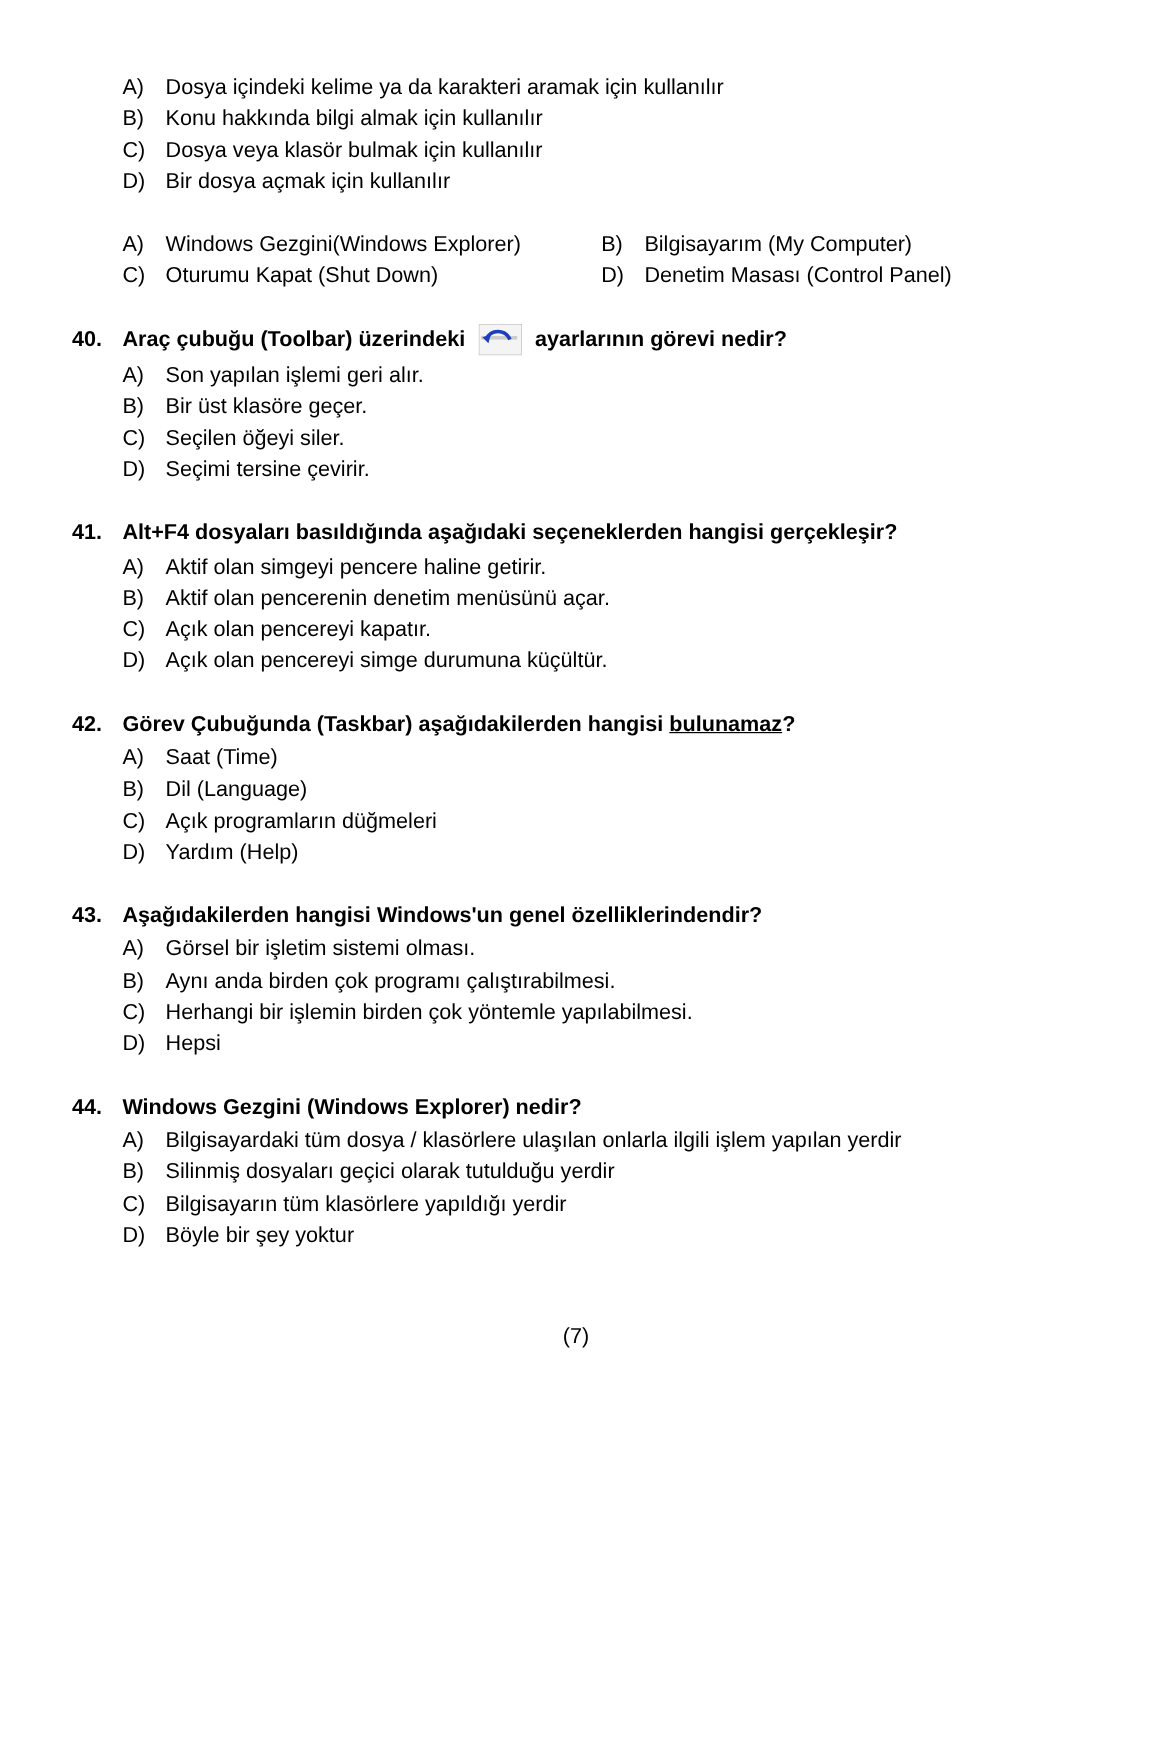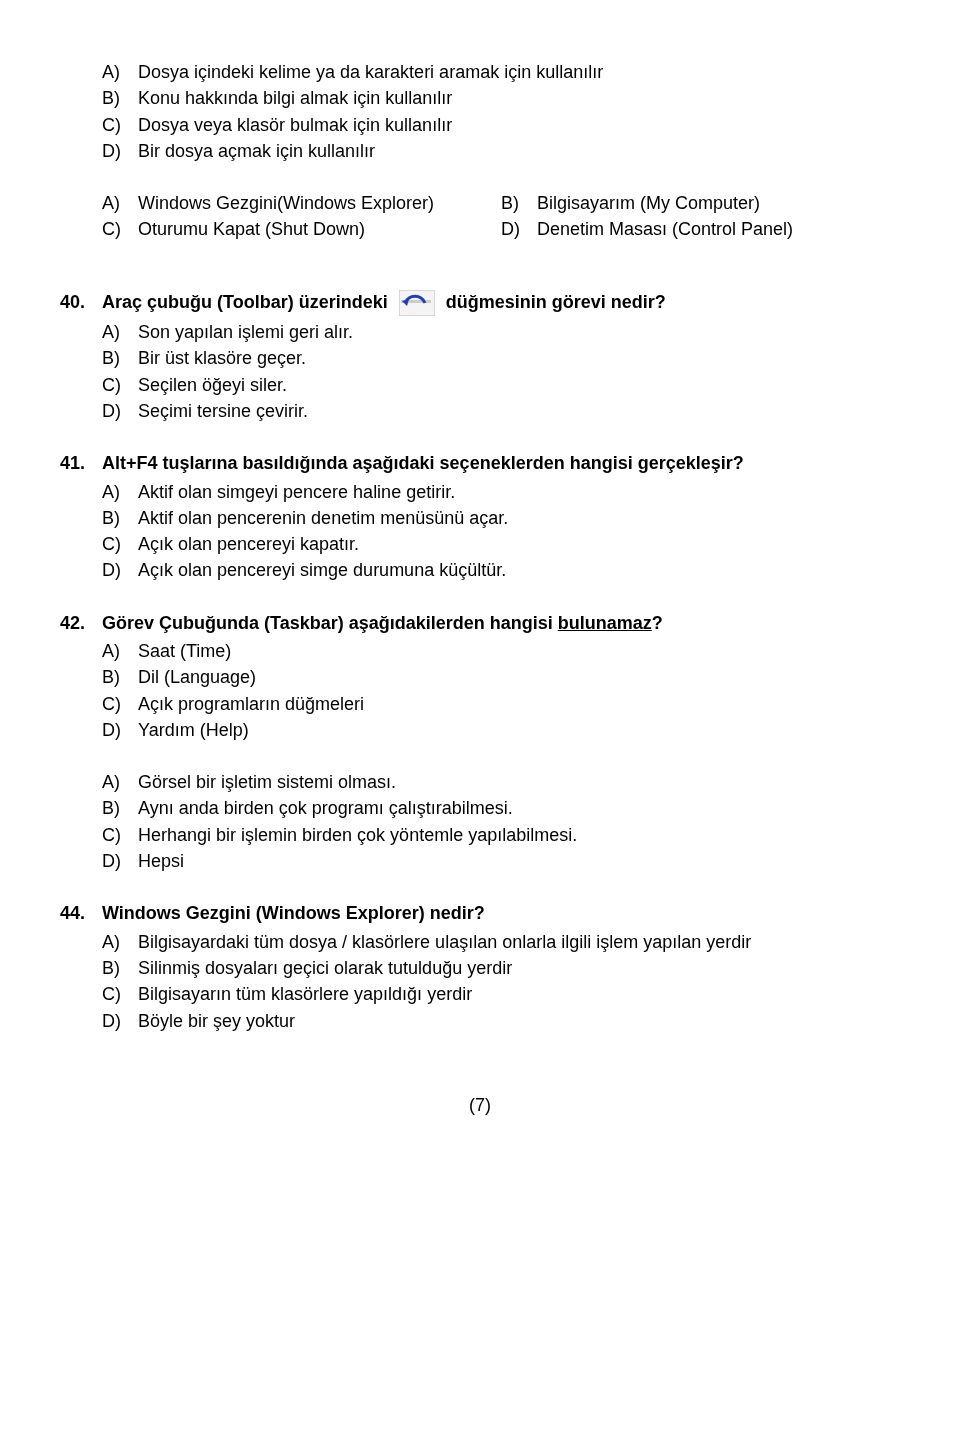--- a/index.html
+++ b/index.html
@@ -106,34 +106,34 @@
         <span class="opt-text">Oturumu Kapat (Shut Down)</span>
       </div>
       <div class="opt-cell">
         <span class="opt-letter">D)</span>
         <span class="opt-text">Denetim Masası (Control Panel)</span>
       </div>
     </div>
   </div>
 </div>
 
-<div class="question" style="margin-top:48px;">
+<div class="question" style="margin-top:28px;">
   <div class="q-stem">
     <span class="q-num">40.</span>
     <span class="q-text">
       <span>Araç çubuğu (Toolbar) üzerindeki</span>
       <span class="inline-icon">
         <svg viewBox="0 0 36 26" width="36" height="26">
           <rect x="0" y="0" width="36" height="26" fill="#f4f4f4" stroke="#bbb"></rect>
           <rect x="2" y="10" width="30" height="3" fill="#ccc"></rect>
           <path d="M6 13 C 10 4, 22 4, 26 13" fill="none" stroke="#1d3fbf" stroke-width="3"></path>
           <path d="M3 11 L10 9 L8 16 Z" fill="#1d3fbf"></path>
         </svg>
       </span>
-      <span>düğmesinin görevi nedir?</span>
+      <span>ayarlarının görevi nedir?</span>
     </span>
   </div>
   <div class="options">
     <div class="opt">
       <span class="opt-letter">A)</span>
       <span class="opt-text">Son yapılan işlemi geri alır.</span>
     </div>
     <div class="opt">
       <span class="opt-letter">B)</span>
       <span class="opt-text">Bir üst klasöre geçer.</span>
@@ -145,21 +145,21 @@
     <div class="opt">
       <span class="opt-letter">D)</span>
       <span class="opt-text">Seçimi tersine çevirir.</span>
     </div>
   </div>
 </div>
 
 <div class="question">
   <div class="q-stem">
     <span class="q-num">41.</span>
-    <span class="q-text">Alt+F4 tuşlarına basıldığında aşağıdaki seçeneklerden hangisi gerçekleşir?</span>
+    <span class="q-text">Alt+F4 dosyaları basıldığında aşağıdaki seçeneklerden hangisi gerçekleşir?</span>
   </div>
   <div class="options">
     <div class="opt">
       <span class="opt-letter">A)</span>
       <span class="opt-text">Aktif olan simgeyi pencere haline getirir.</span>
     </div>
     <div class="opt">
       <span class="opt-letter">B)</span>
       <span class="opt-text">Aktif olan pencerenin denetim menüsünü açar.</span>
     </div>
@@ -195,20 +195,24 @@
       <span class="opt-text">Açık programların düğmeleri</span>
     </div>
     <div class="opt">
       <span class="opt-letter">D)</span>
       <span class="opt-text">Yardım (Help)</span>
     </div>
   </div>
 </div>
 
 <div class="question">
+  <div class="q-stem">
+    <span class="q-num">43.</span>
+    <span class="q-text">Aşağıdakilerden hangisi Windows'un genel özelliklerindendir?</span>
+  </div>
   <div class="options">
     <div class="opt">
       <span class="opt-letter">A)</span>
       <span class="opt-text">Görsel bir işletim sistemi olması.</span>
     </div>
     <div class="opt">
       <span class="opt-letter">B)</span>
       <span class="opt-text">Aynı anda birden çok programı çalıştırabilmesi.</span>
     </div>
     <div class="opt">

